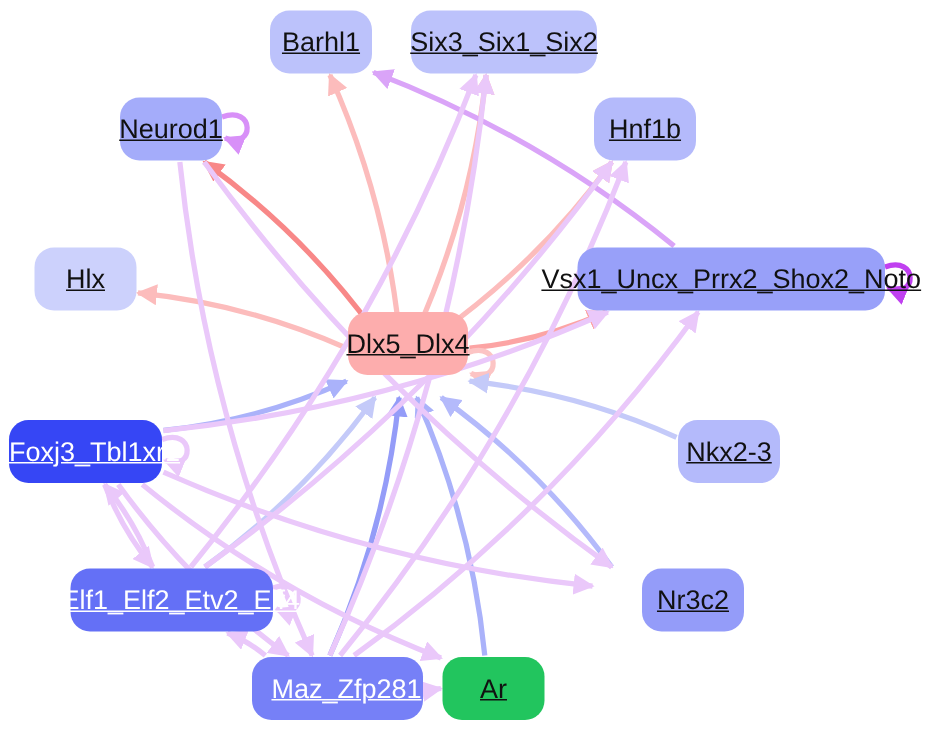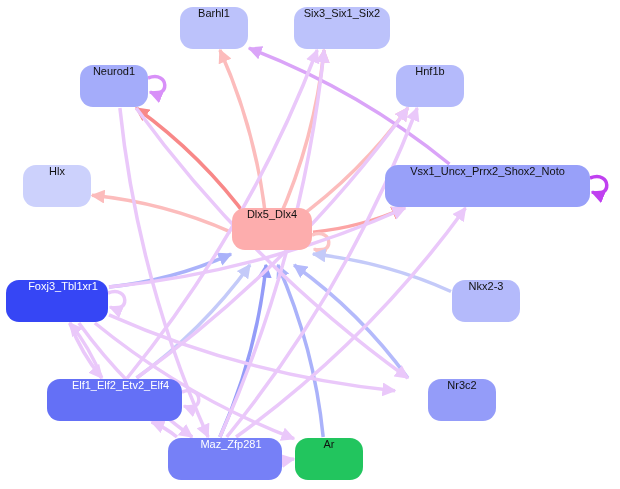--- a/index.html
+++ b/index.html
@@ -1,18 +1,18 @@
 <!DOCTYPE html>
 <html><head>
   <meta charset="utf-8">
   <style>
     html, body { margin: 0; padding: 0; background: #ffffff; }
     body { width: 620px; height: 489px; position: relative; overflow: hidden; font-family: "Liberation Sans", sans-serif; }
     #graph { position: absolute; left: 0; top: 0; width: 620px; height: 489px; }
-    .node-box { position: absolute; border-radius: 13px; display: flex; justify-content: center; font-size: 11px; color: #111; box-sizing: border-box; white-space: nowrap; cursor: pointer; }
+    .node-box { position: absolute; border-radius: 13px; display: flex; align-items: center; justify-content: center; font-size: 18px; color: #111; box-sizing: border-box; white-space: nowrap; cursor: pointer; text-decoration: underline; }
     .node-box.light-text { color: #ffffff; padding-left: 12px; }
   </style>
 </head>
 <body>
 
 <svg id="graph" xmlns="http://www.w3.org/2000/svg" width="620" height="489">
   <defs id="markers">
       <marker id="arrow-0" viewBox="0 0 10 10" refX="9" refY="5" markerWidth="4" markerHeight="4" orient="auto">
         <path d="M0,0 L10,5 L0,10 z" fill="#f88888"></path>
       </marker>
@@ -146,21 +146,21 @@
       <path d="M226.73994638069706,437 Q348.32,287.74160857908845 417.26005361930294,108" fill="none" stroke="#eac8fa" stroke-width="3.5" marker-end="url(#arrow-29)"></path>
       <path d="M236.04029304029305,437 Q369.07,340.8535531135531 465.459706959707,208" fill="none" stroke="#eac8fa" stroke-width="3.5" marker-end="url(#arrow-30)"></path>
       <path d="M119.89812332439678,108 Q137.68,279.5563002680965 208.10187667560322,437" fill="none" stroke="#eac8fa" stroke-width="3.5" marker-end="url(#arrow-31)"></path>
       <path d="M136.14012738853503,108 Q250.4,264.7375796178344 407.859872611465,378" fill="none" stroke="#eac8fa" stroke-width="3.5" marker-end="url(#arrow-32)"></path>
     </g>
 </svg>
 <div id="nodes-layer">
     <div class="node-box" style="left: 180px; top: 7px; width: 68px; height: 42px; background: rgb(188, 194, 251);">
       <span>Barhl1</span>
     </div>
-    <div class="node-box" style="left: 274px; top: 7px; width: 96px; height: 42px; background: rgb(188, 194, 251); margin-left: 20px;">
+    <div class="node-box" style="left: 274px; top: 7px; width: 124px; height: 42px; background: rgb(188, 194, 251);">
       <span>Six3_Six1_Six2</span>
     </div>
     <div class="node-box" style="left: 80px; top: 65px; width: 68px; height: 42px; background: rgb(164, 172, 250);">
       <span>Neurod1</span>
     </div>
     <div class="node-box" style="left: 396px; top: 65px; width: 68px; height: 42px; background: rgb(180, 186, 251);">
       <span>Hnf1b</span>
     </div>
     <div class="node-box" style="left: 23px; top: 165px; width: 68px; height: 42px; background: rgb(204, 209, 252);">
       <span>Hlx</span>

